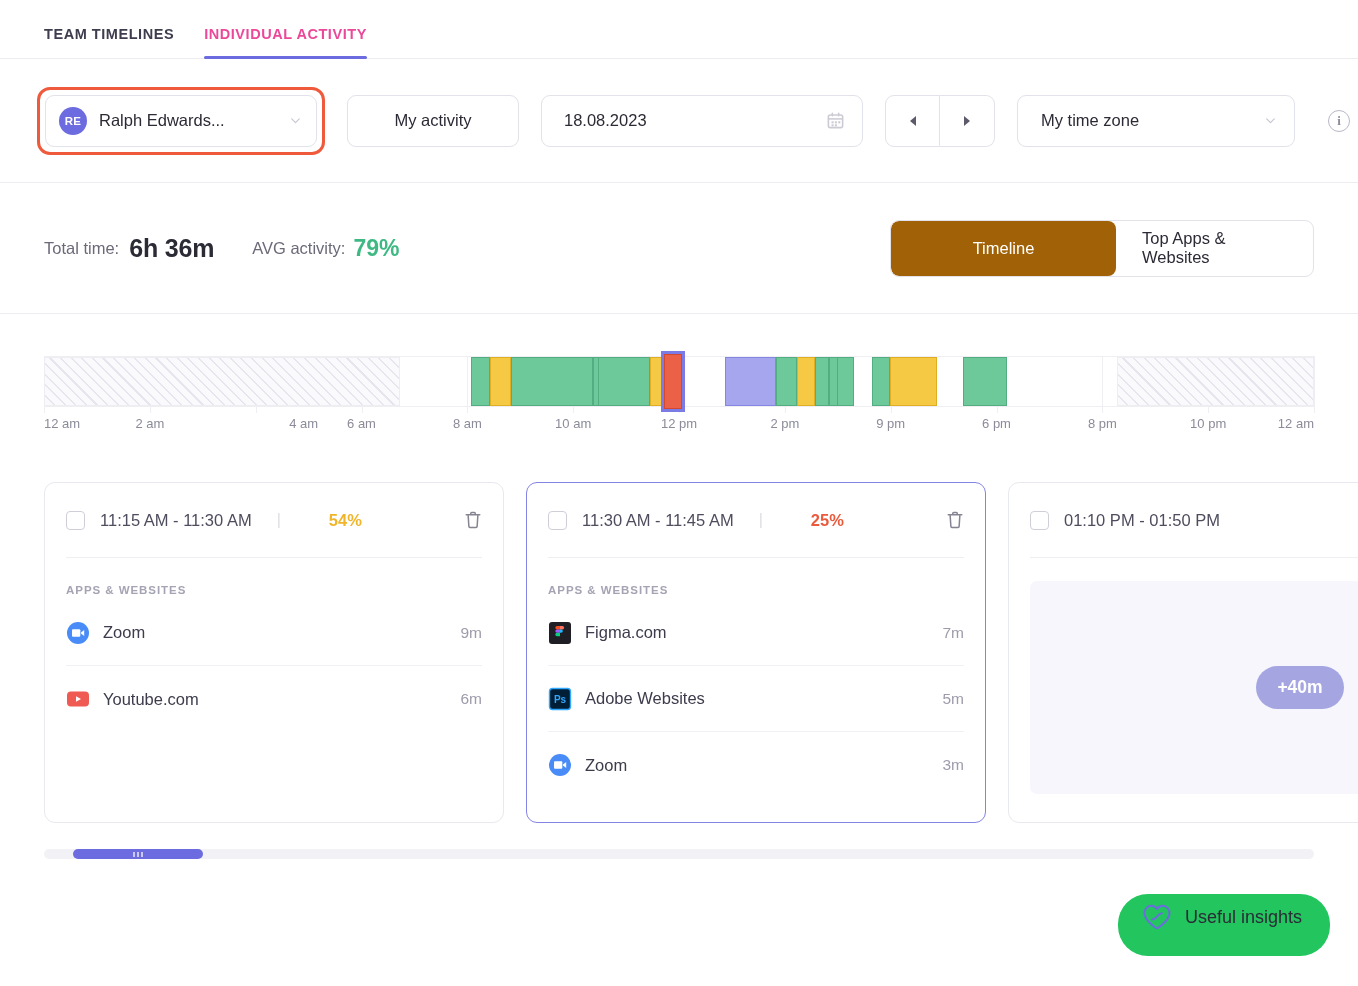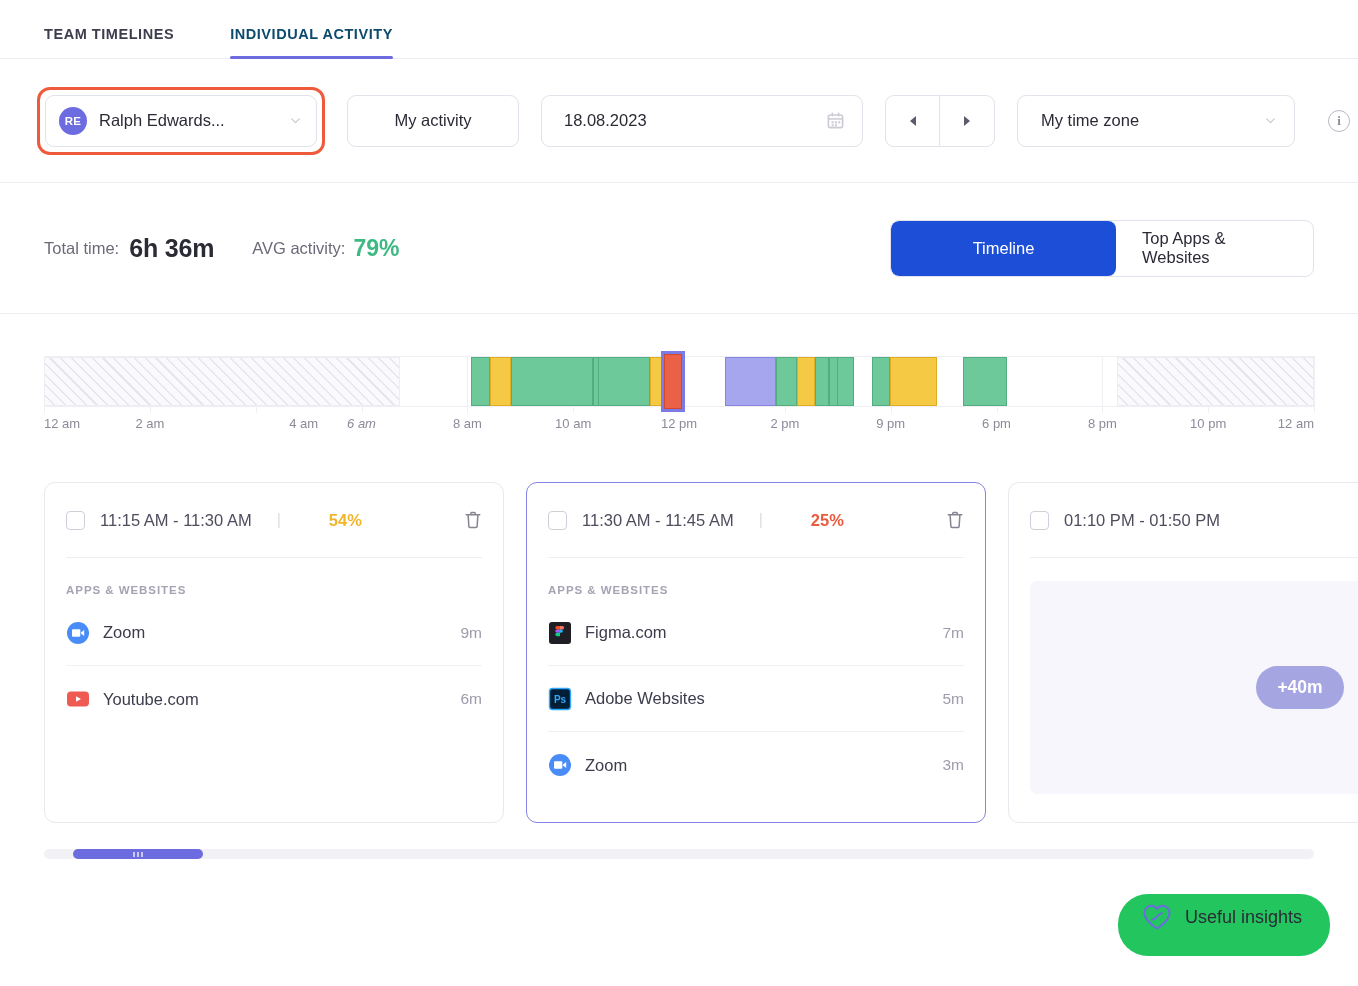--- a/index.html
+++ b/index.html
@@ -23,21 +23,21 @@
   .tab {
     font-size: 14.5px;
     letter-spacing: .55px;
     font-weight: 700;
     color: #3d3d4e;
     padding-bottom: 16px;
     position: relative;
     cursor: pointer;
     white-space: nowrap;
   }
-  .tab.active { color: #0c4a6e; margin-left: 26px; }
+  .tab.active { color: #ec4899; }
   .tab.active::after {
     content: "";
     position: absolute;
     left: 0; right: 0; bottom: -1px;
     height: 3px; border-radius: 2px;
     background: #6c6ce0;
   }
 
   
   .filterbar {
@@ -118,21 +118,21 @@
     display: flex;
     border: 1px solid #e2e2ea;
     border-radius: 9px;
     overflow: hidden;
     height: 57px;
   }
   .seg > div {
     display: flex; align-items: center; justify-content: center;
     font-size: 16.5px; cursor: pointer; padding: 0 26px;
   }
-  .seg-on { background: #1d4ed8; color: #fff; width: 225px; border-radius: 8px; }
+  .seg-on { background: #a16207; color: #fff; width: 225px; border-radius: 8px; }
   .seg-off { color: #2b2b36; width: 197px; }
 
   
   .body { padding: 34px 0 0 0; background: #fff; }
 
   
   .tl-wrap { padding: 8px 44px; }
   .tl { position: relative; height: 51px; background: #fff; }
   .tl-grid { position: absolute; inset: 0; }
   .tl-grid span {
@@ -350,21 +350,21 @@
         <div class="blk green" style="left: 61.7%; width: 2.1%;"></div>
         <div class="blk green" style="left: 61.8%; width: 0.7%;"></div>
         <div class="blk green" style="left: 65.2%; width: 1.4%;"></div>
         <div class="blk yellow" style="left: 66.6%; width: 3.7%;"></div>
         <div class="blk green" style="left: 72.4%; width: 3.4%;"></div>
       </div>
     <div class="tl-labels" id="tl-labels">
         <span style="left: 0px; transform: none;">12 am</span>
         <span style="left: 8.33333%;">2 am</span>
         <span style="left: 16.6667%; margin-left: 48px;">4 am</span>
-        <span style="left: 25%; font-style: italic;">6 am</span>
+        <span style="left: 25%;">6 am</span>
         <span style="left: 33.3333%;">8 am</span>
         <span style="left: 41.6667%;">10 am</span>
         <span style="left: 50%;">12 pm</span>
         <span style="left: 58.3333%;">2 pm</span>
         <span style="left: 66.6667%;">9 pm</span>
         <span style="left: 75%;">6 pm</span>
         <span style="left: 83.3333%;">8 pm</span>
         <span style="left: 91.6667%;">10 pm</span>
         <span style="left: 100%; transform: translateX(-100%);">12 am</span>
       </div>

